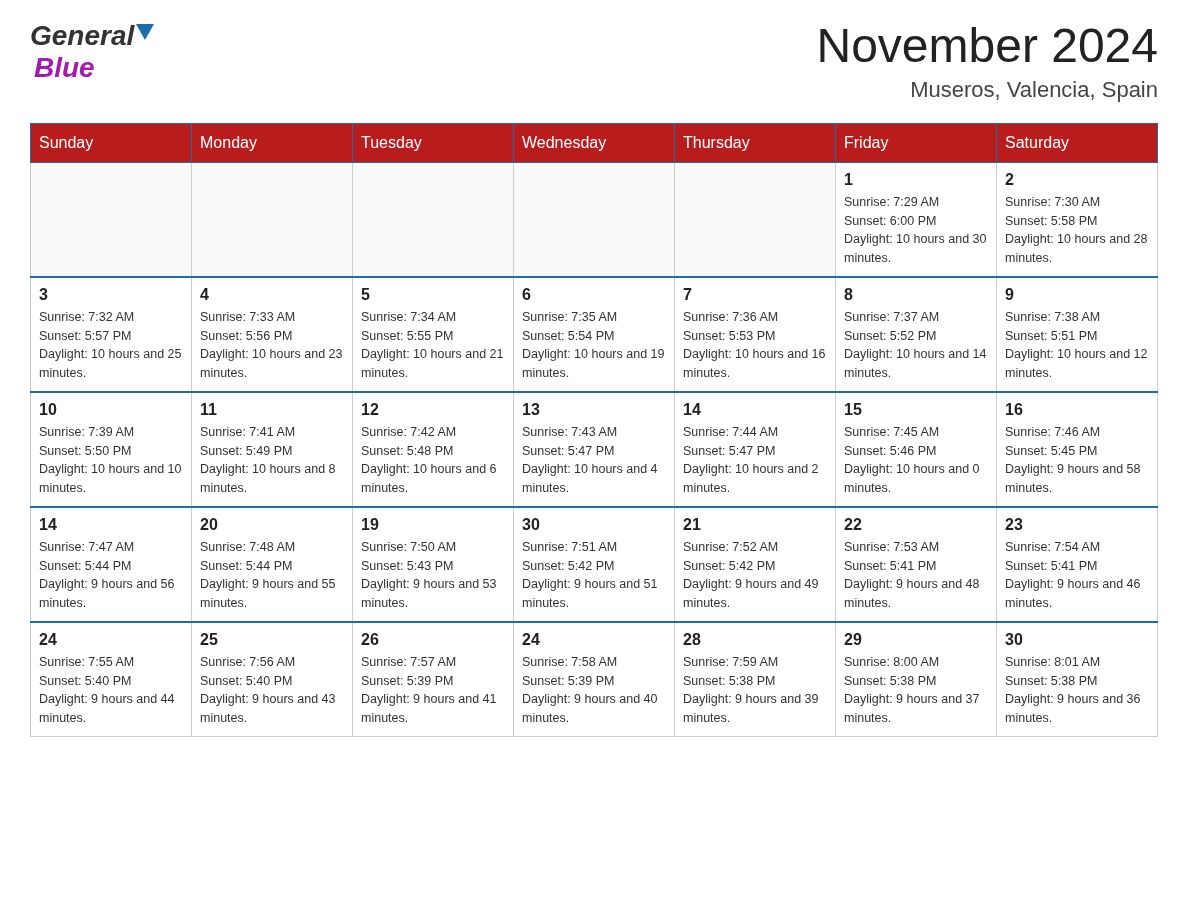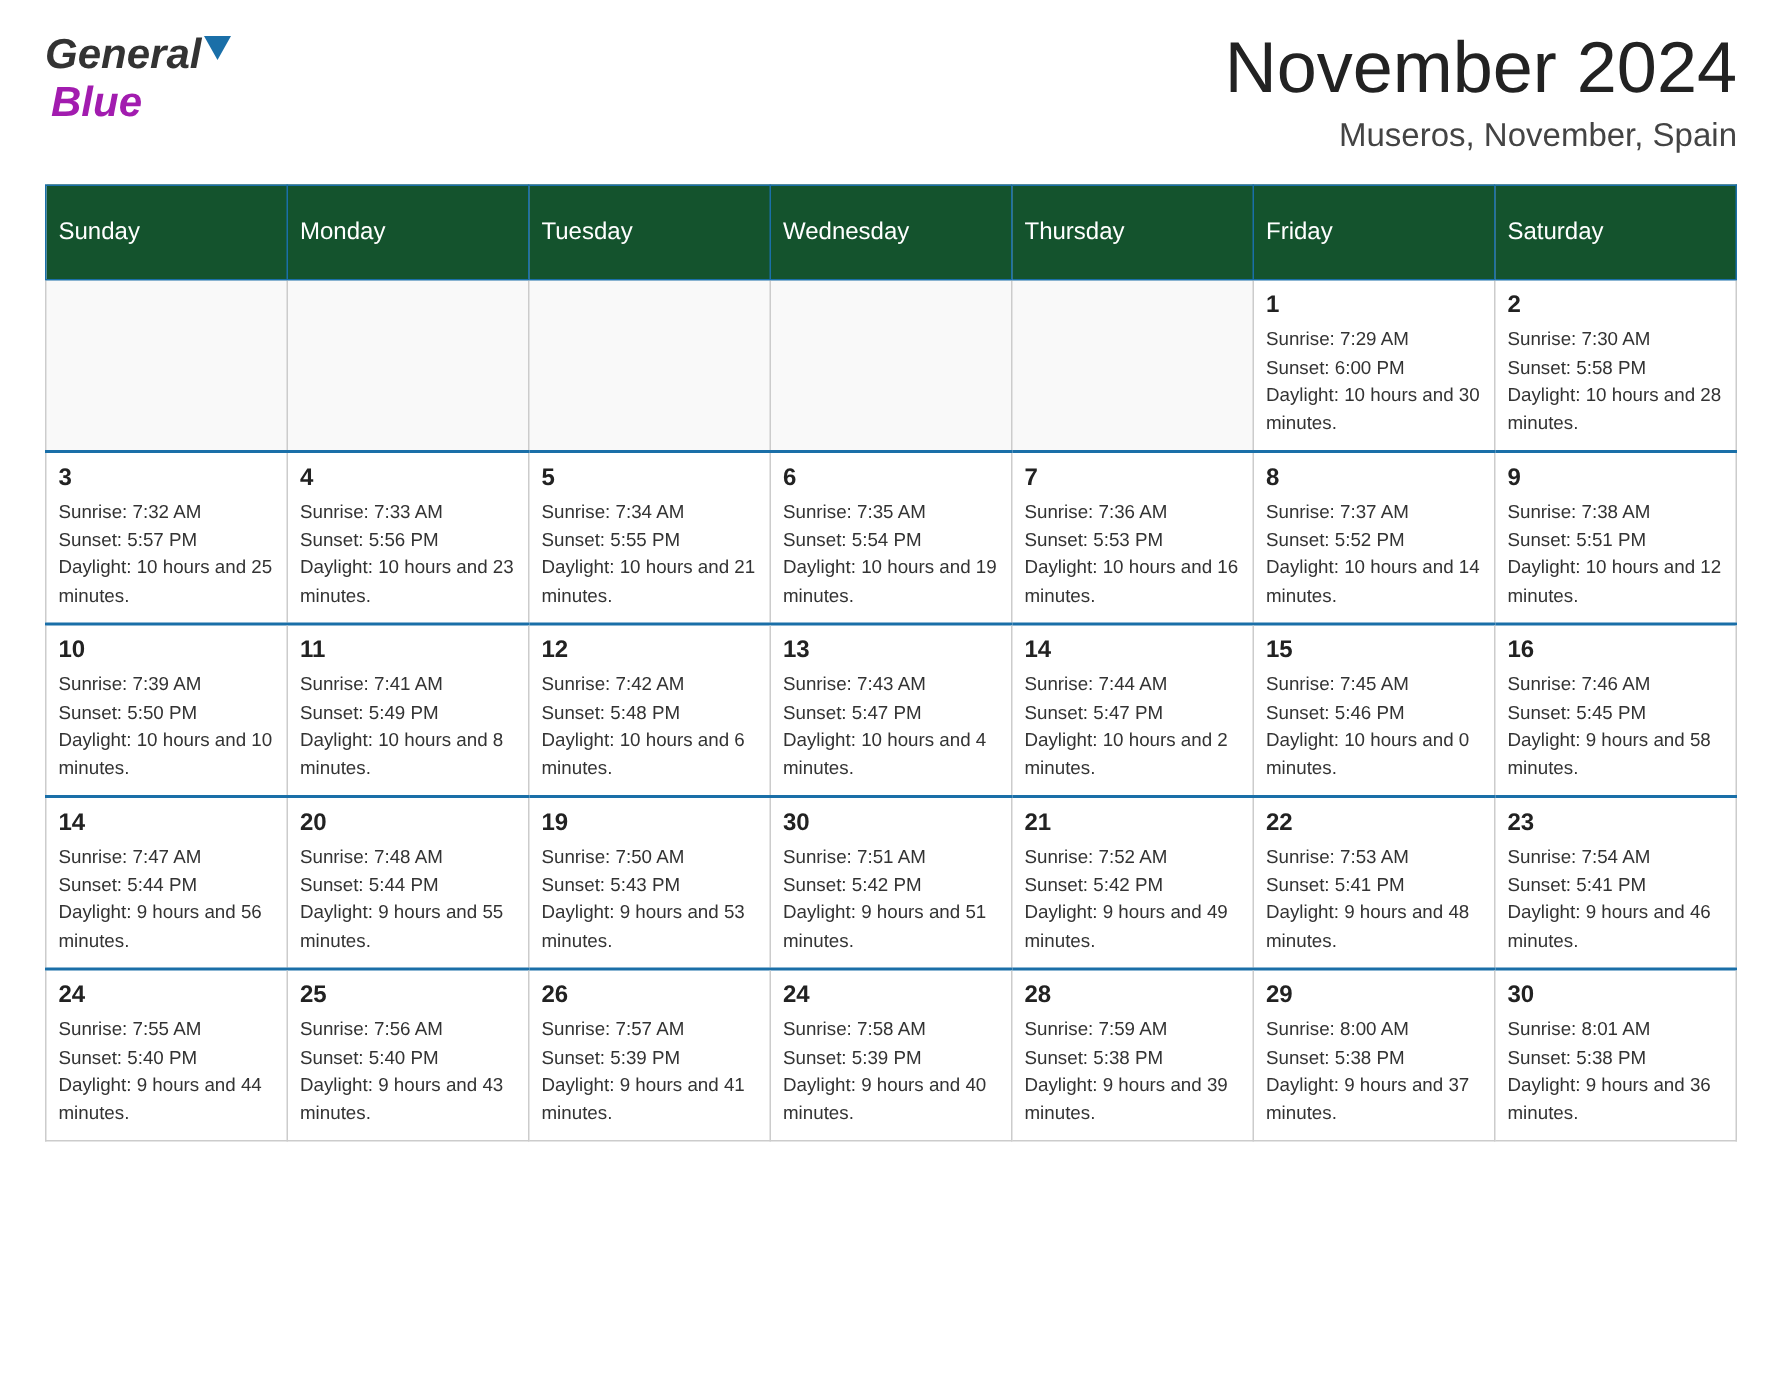--- a/index.html
+++ b/index.html
@@ -38,23 +38,23 @@
     .location {
       font-size: 22px;
       color: #444;
       margin-top: 4px;
     }
     .calendar {
       width: 100%;
       border-collapse: collapse;
     }
     .calendar th {
-      background: #14532d;
+      background: #b91c1c;
       color: #fff;
-      padding: 22px 8px;
+      padding: 10px 8px;
       font-size: 16px;
       font-weight: normal;
       text-align: left;
       border: 1px solid #1a6fa8;
     }
     .calendar td {
       vertical-align: top;
       padding: 8px 8px;
       border: 1px solid #ccc;
       width: 14.28%;
@@ -92,21 +92,21 @@
             <polygon points="0,0 18,0 9,16" fill="#1a6fa8"></polygon>
           </svg>
       </span>
     </div>
     <div>
       <span style="font-size:28px;font-weight:bold;color:#a21caf;margin-left:4px;">Blue</span>
     </div>
   </div>
   <div class="title-area">
     <div class="month-title">November 2024</div>
-    <div class="location">Museros, November, Spain</div>
+    <div class="location">Museros, Valencia, Spain</div>
   </div>
 </div>
 
 <table class="calendar">
   <thead>
     <tr>
     <th>Sunday</th>
         <th>Monday</th>
         <th>Tuesday</th>
         <th>Wednesday</th>

